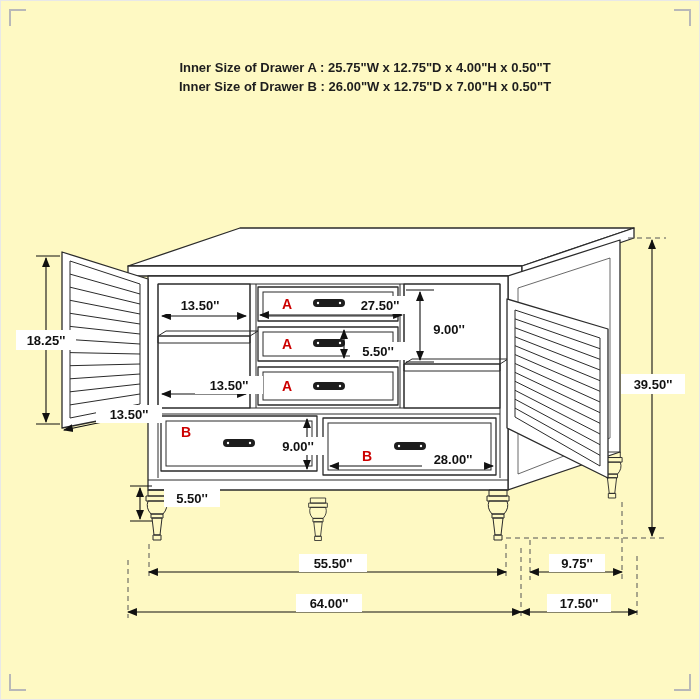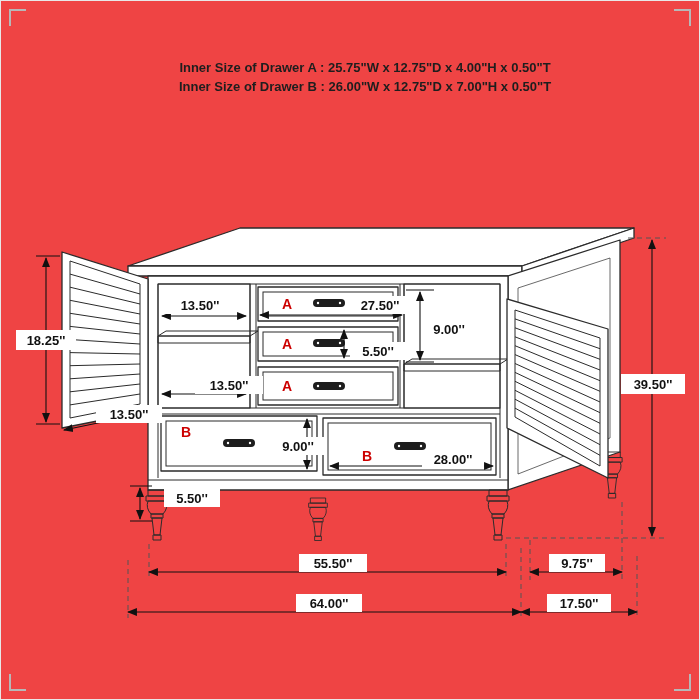--- a/index.html
+++ b/index.html
@@ -1,16 +1,16 @@
 <!DOCTYPE html>
 <html><head>
 <meta charset="utf-8">
 <style>
   html,body { margin:0; padding:0; background:#fff; }
-  .page { position:relative; width:700px; height:700px; background:#ef4444;
+  .page { position:relative; width:700px; height:700px; background:#fef9c3;
           font-family:"Liberation Sans", sans-serif; overflow:hidden; }
   svg { display:block; }
   .header-text { font:bold 13px "Liberation Sans", sans-serif; fill:#1e1e1e; text-anchor:middle; }
   .dim-label   { font:bold 13px "Liberation Sans", sans-serif; fill:#111;    text-anchor:middle; }
   .red-letter  { font:bold 14px "Liberation Sans", sans-serif; text-anchor:middle; }
   .furn      { stroke:#2b2b2b; stroke-width:1.3; fill:#ffffff; stroke-linejoin:round; }
   .furn-thin { stroke:#2b2b2b; stroke-width:1;   fill:none; }
   .louver    { stroke:#2b2b2b; stroke-width:1; }
   .handle    { fill:#1d1d1d; stroke:none; }
   .dim       { stroke:#111; stroke-width:1.1; fill:none; }

